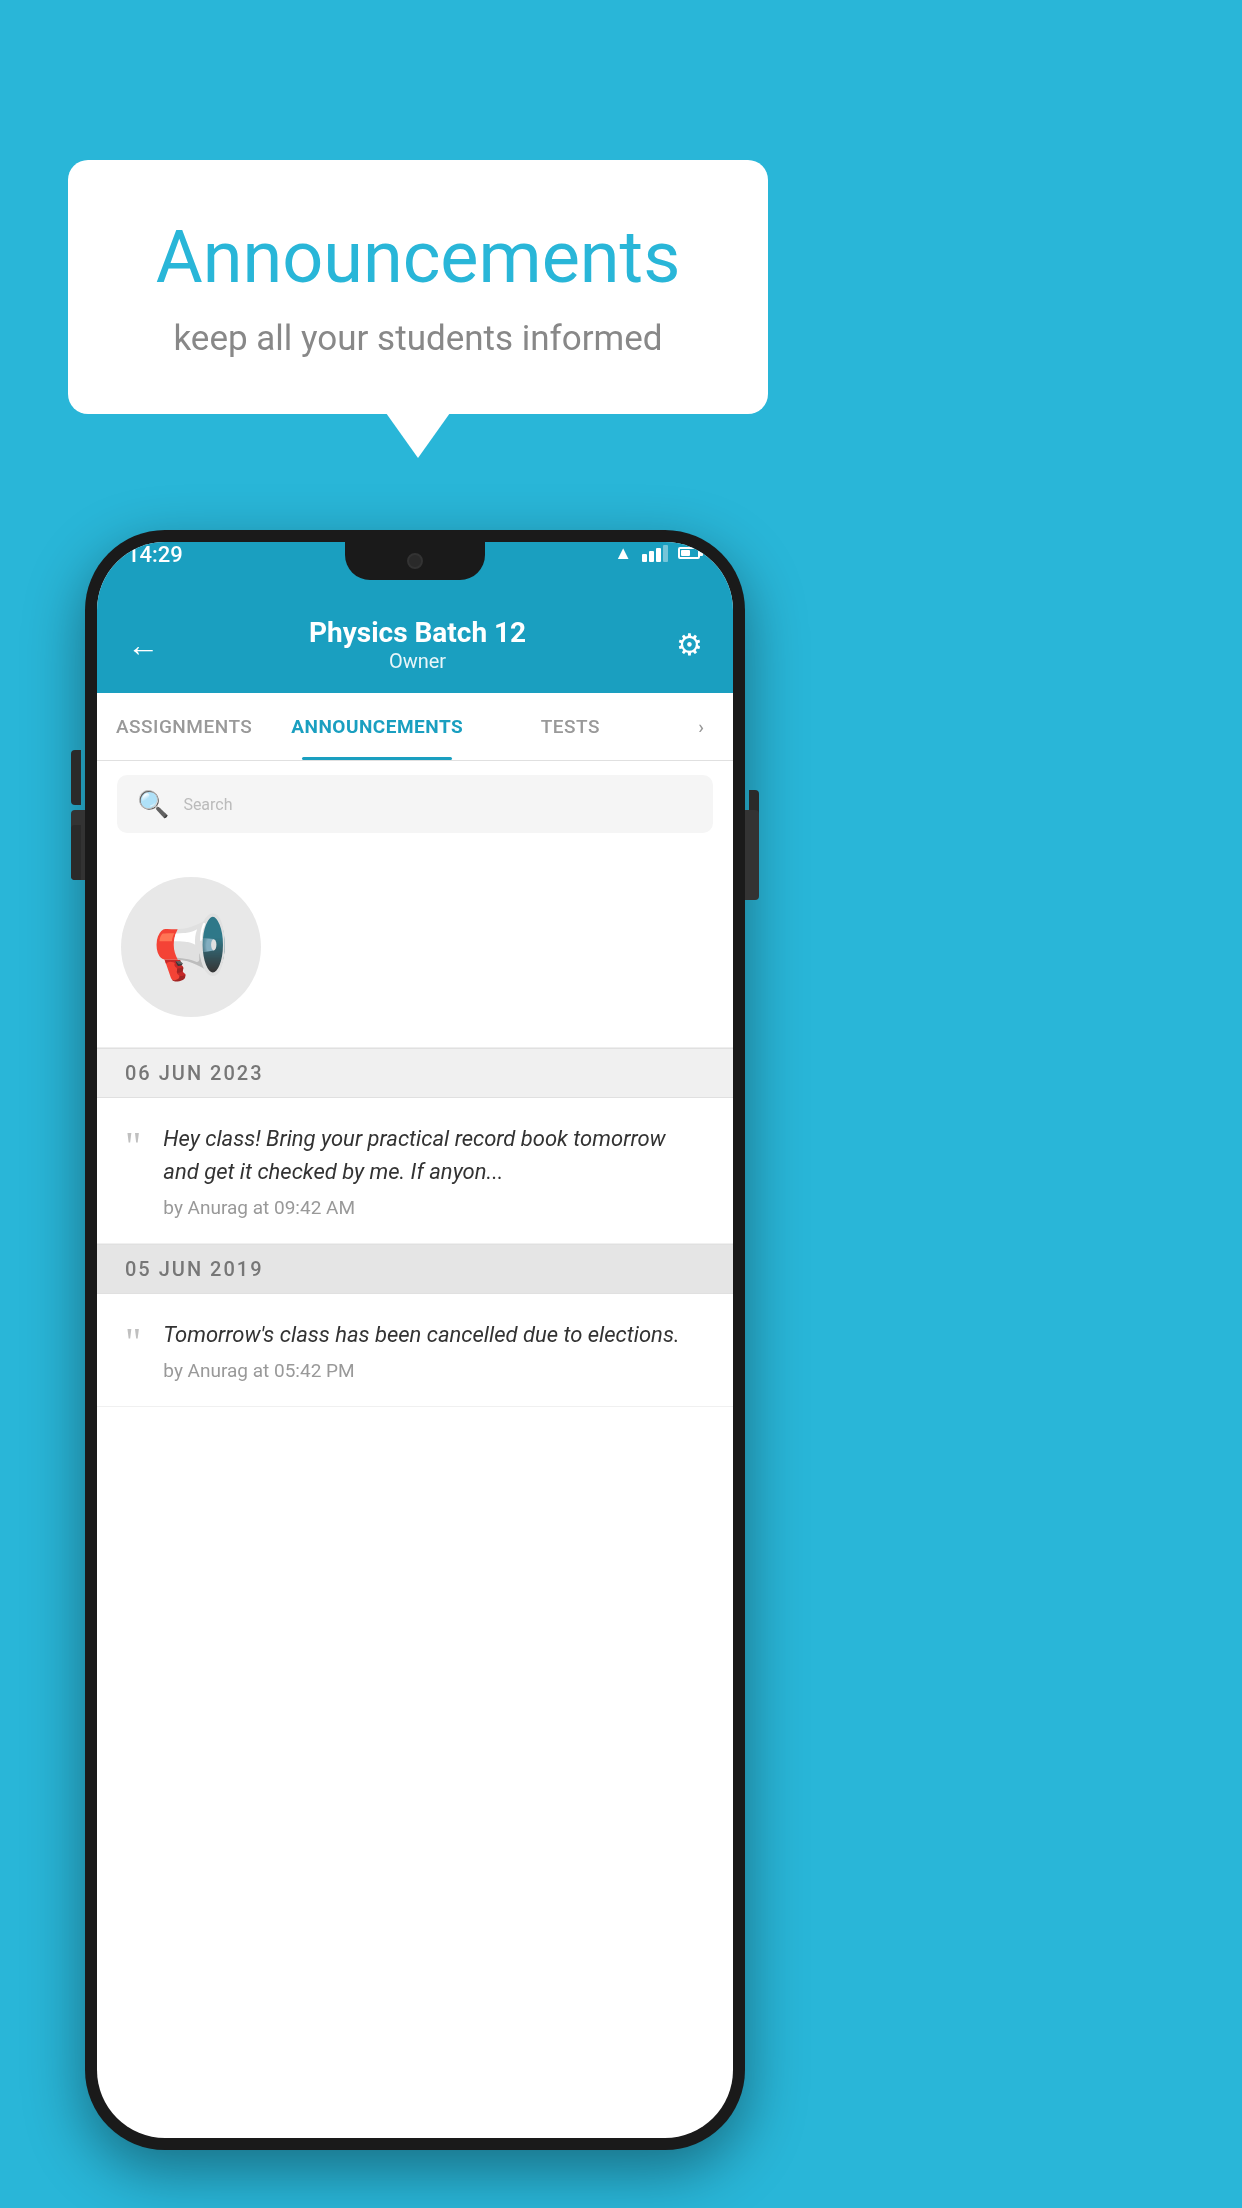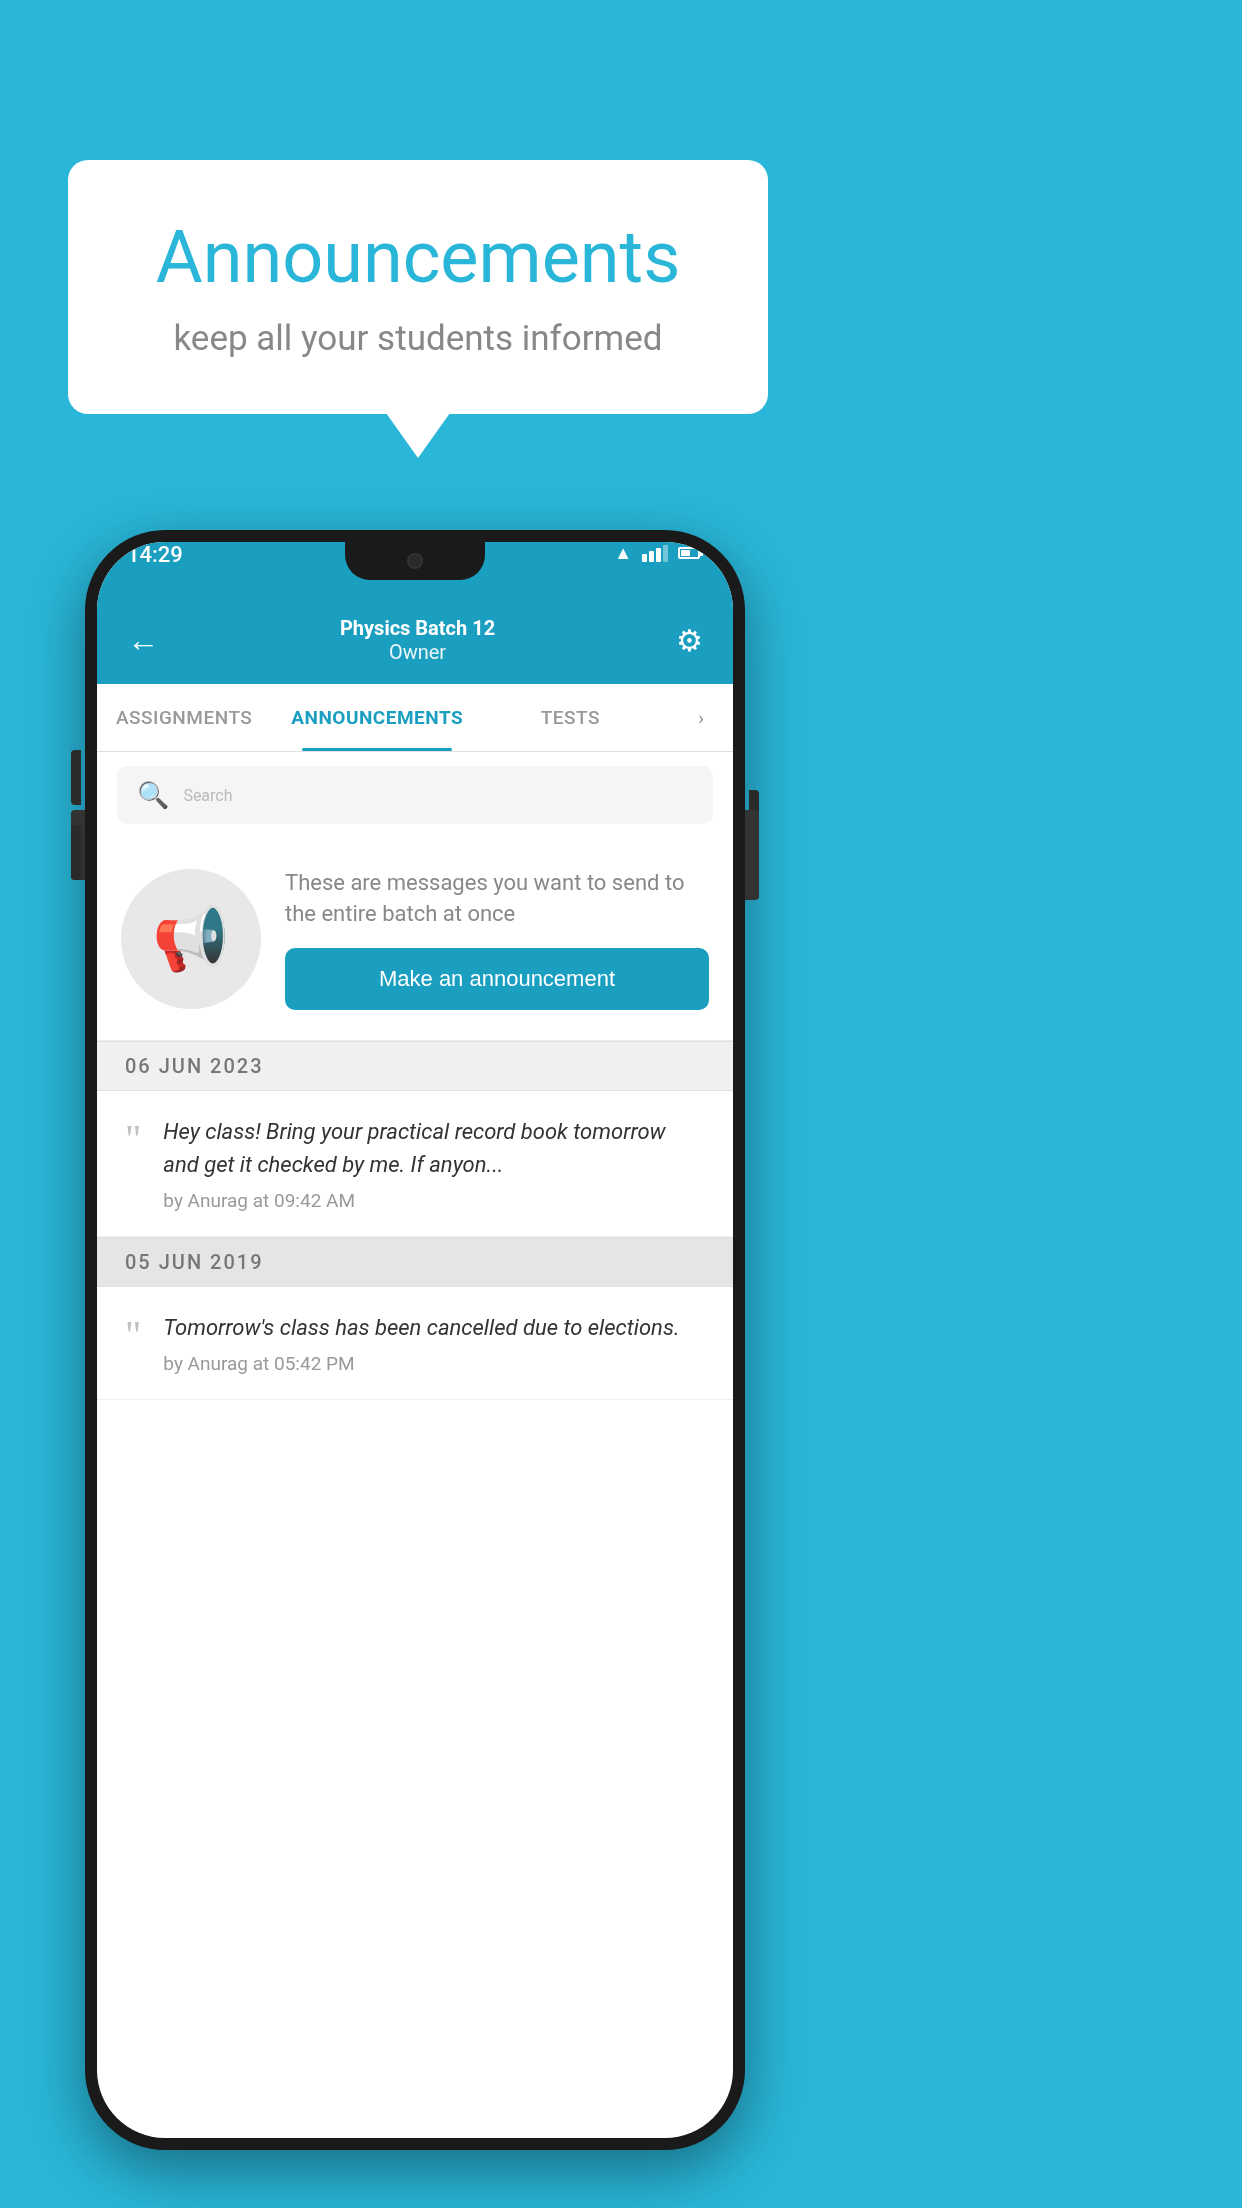--- a/index.html
+++ b/index.html
@@ -169,21 +169,21 @@
       font-size: 32px;
       cursor: pointer;
     }
 
     .header-title-group {
       text-align: center;
     }
 
     .header-title {
       color: white;
-      font-size: 20px;
+      font-size: 28px;
       font-weight: 700;
     }
 
     .header-subtitle {
       color: rgba(255,255,255,0.9);
       font-size: 20px;
     }
 
     .header-gear {
       color: white;
@@ -431,24 +431,20 @@
         <div class="search-bar">
           <span class="search-icon-wrap">🔍</span>
           <span class="search-placeholder">Search</span>
         </div>
       </div>
 
       <div class="announcement-intro">
         <div class="announcement-icon-circle">
           <span class="megaphone-icon">📢</span>
         </div>
-        <div class="announcement-right">
-          <div class="announcement-desc">These are messages you want to send to the entire batch at once</div>
-          <button class="make-announcement-btn">Make an announcement</button>
-        </div>
       </div>
 
       <div class="date-divider">06  JUN  2023</div>
 
       <div class="announcement-item">
         <div class="quote-icon">"</div>
         <div class="announcement-content">
           <div class="announcement-text">Hey class! Bring your practical record book tomorrow and get it checked by me. If anyon...</div>
           <div class="announcement-author">by Anurag at 09:42 AM</div>
         </div>

